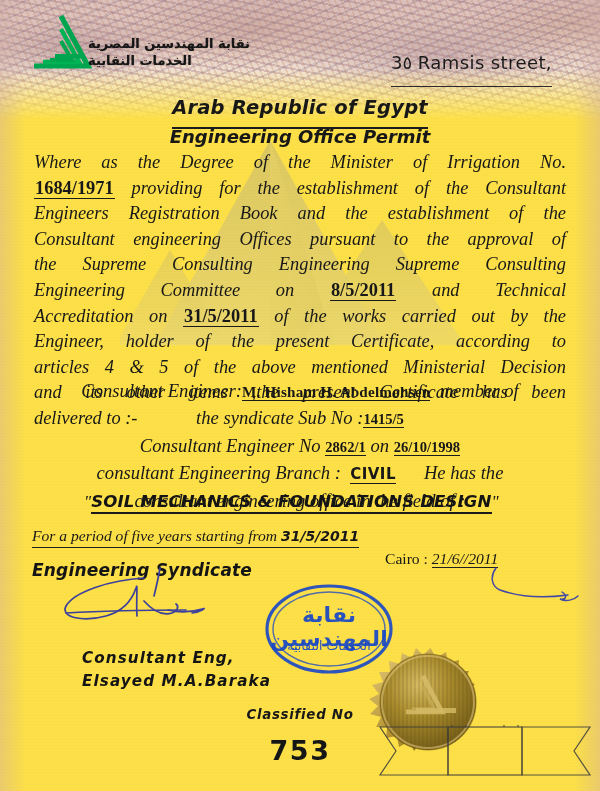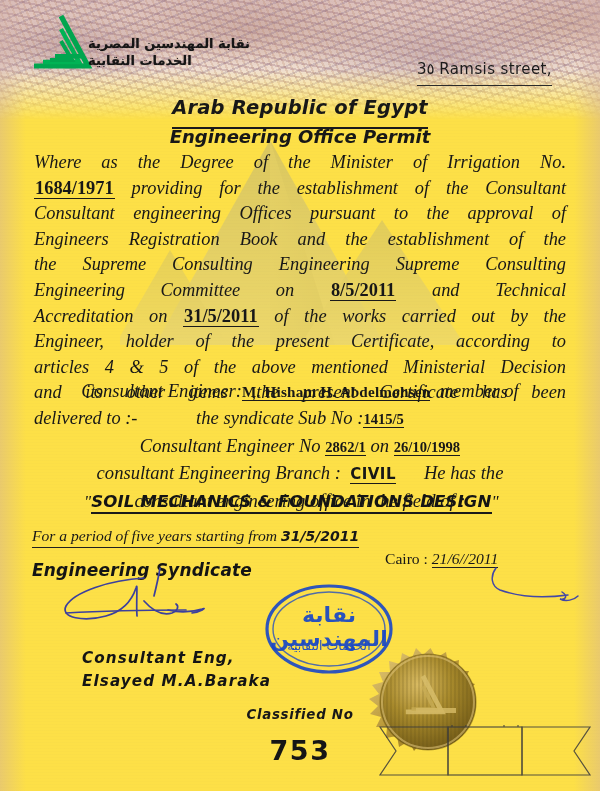--- a/index.html
+++ b/index.html
@@ -44,22 +44,22 @@
 
   
   .pyramids{position:absolute;left:120px;top:130px;width:370px;height:230px;opacity:.30;pointer-events:none;}
 
   
   .logo{position:absolute;left:28px;top:10px;width:66px;height:62px;}
   .ar-org{position:absolute;left:88px;top:35px;width:180px;height:40px;
      font-family:"DejaVu Sans",sans-serif;font-weight:bold;color:#151515;
      font-size:13px;line-height:17px;text-align:left;direction:rtl;
      text-shadow:0 0 1px rgba(0,0,0,.5);filter:blur(.22px);}
-  .address{position:absolute;right:48px;top:60px;font-family:"DejaVu Sans",sans-serif;
-     font-size:15px;color:#1b1b1b;border-bottom:1.4px solid #2a2a2a;padding-bottom:7px;
+  .address{position:absolute;right:48px;top:52px;font-family:"DejaVu Sans",sans-serif;
+     font-size:18px;color:#1b1b1b;border-bottom:1.4px solid #2a2a2a;padding-bottom:13px;
      letter-spacing:.4px;}
 
   
   .title1{position:absolute;left:0;right:0;top:96px;text-align:center;
      font-family:"DejaVu Sans",sans-serif;font-style:italic;font-weight:bold;
      font-size:19.5px;color:#171717;letter-spacing:.2px;}
   .title1 span{border-bottom:2.2px solid #1a1a1a;padding-bottom:8px;}
   .title2{position:absolute;left:0;right:0;top:126px;text-align:center;
      font-family:"DejaVu Sans",sans-serif;font-style:italic;font-weight:bold;
      font-size:18px;color:#171717;}
@@ -180,22 +180,22 @@
 
   <div class="title1">
     <span>Arab Republic of Egypt</span>
   </div>
   <div class="title2">Engineering Office Permit</div>
 
   <div class="body">
     <p>
       <span class="jline"><span>Where  as  the  Degree  of  the  Minister  of   Irrigation  No.</span></span>
       <span class="jline"><u class="hand">1684/1971</u><span> providing  for  the  establishment  of  the  Consultant</span></span>
+      <span class="jline"><span>Engineers  Registration  Book  and  the  establishment   of  the</span></span>
       <span class="jline"><span>Consultant  engineering  Offices pursuant to the  approval of</span></span>
-      <span class="jline"><span>Engineers  Registration  Book  and  the  establishment   of  the</span></span>
       <span class="jline"><span>the   Supreme Consulting Engineering  Supreme Consulting</span></span>
       <span class="jline"><span>Engineering    Committee    on   </span><u class="hand">8/5/2011</u><span>   and    Technical</span></span>
       <span class="jline"><span>Accreditation on </span><u class="hand">31/5/2011</u><span> of  the  works  carried  out  by  the</span></span>
       <span class="jline"><span>Engineer,  holder  of  the  present  Certificate,  according  to</span></span>
       <span class="jline"><span>articles  4 &amp; 5  of  the  above  mentioned  Ministerial  Decision</span></span>
       <span class="jline"><span>and   its   other   items  ,the   present   Certificate   has   been</span></span>
       <span class="jlast"><span>delivered   to :-</span></span>
     </p>
   </div>
 

